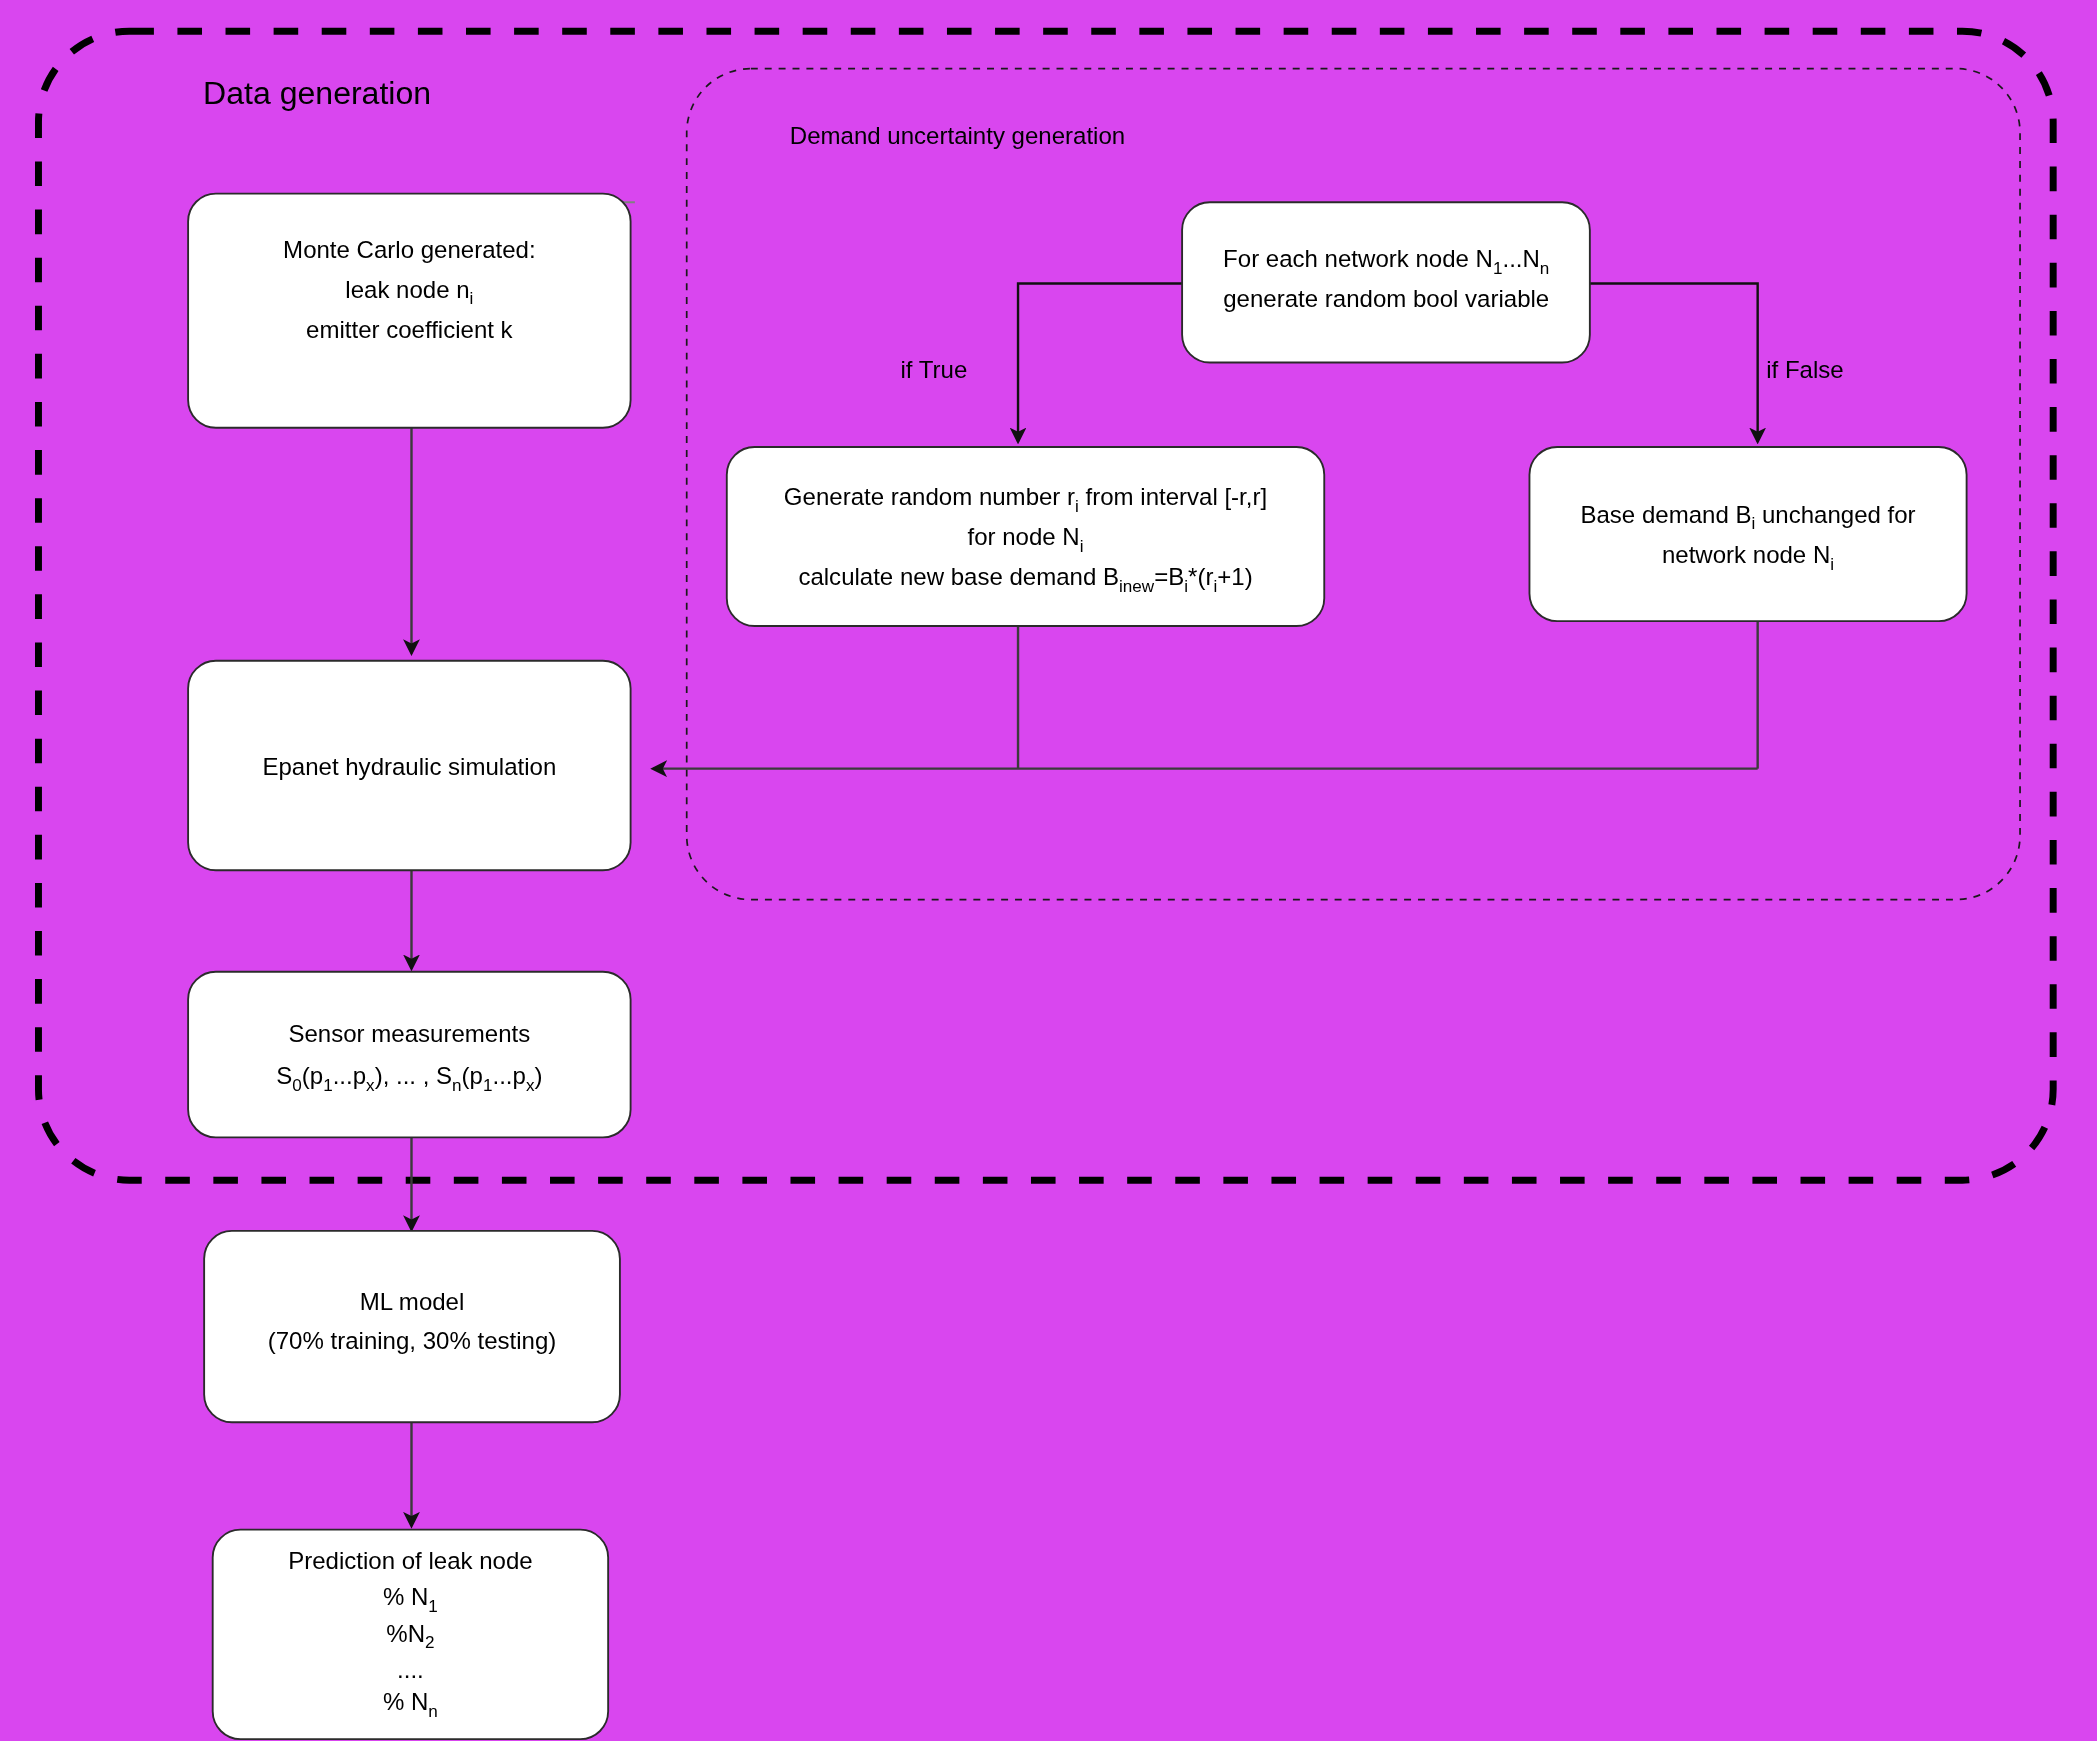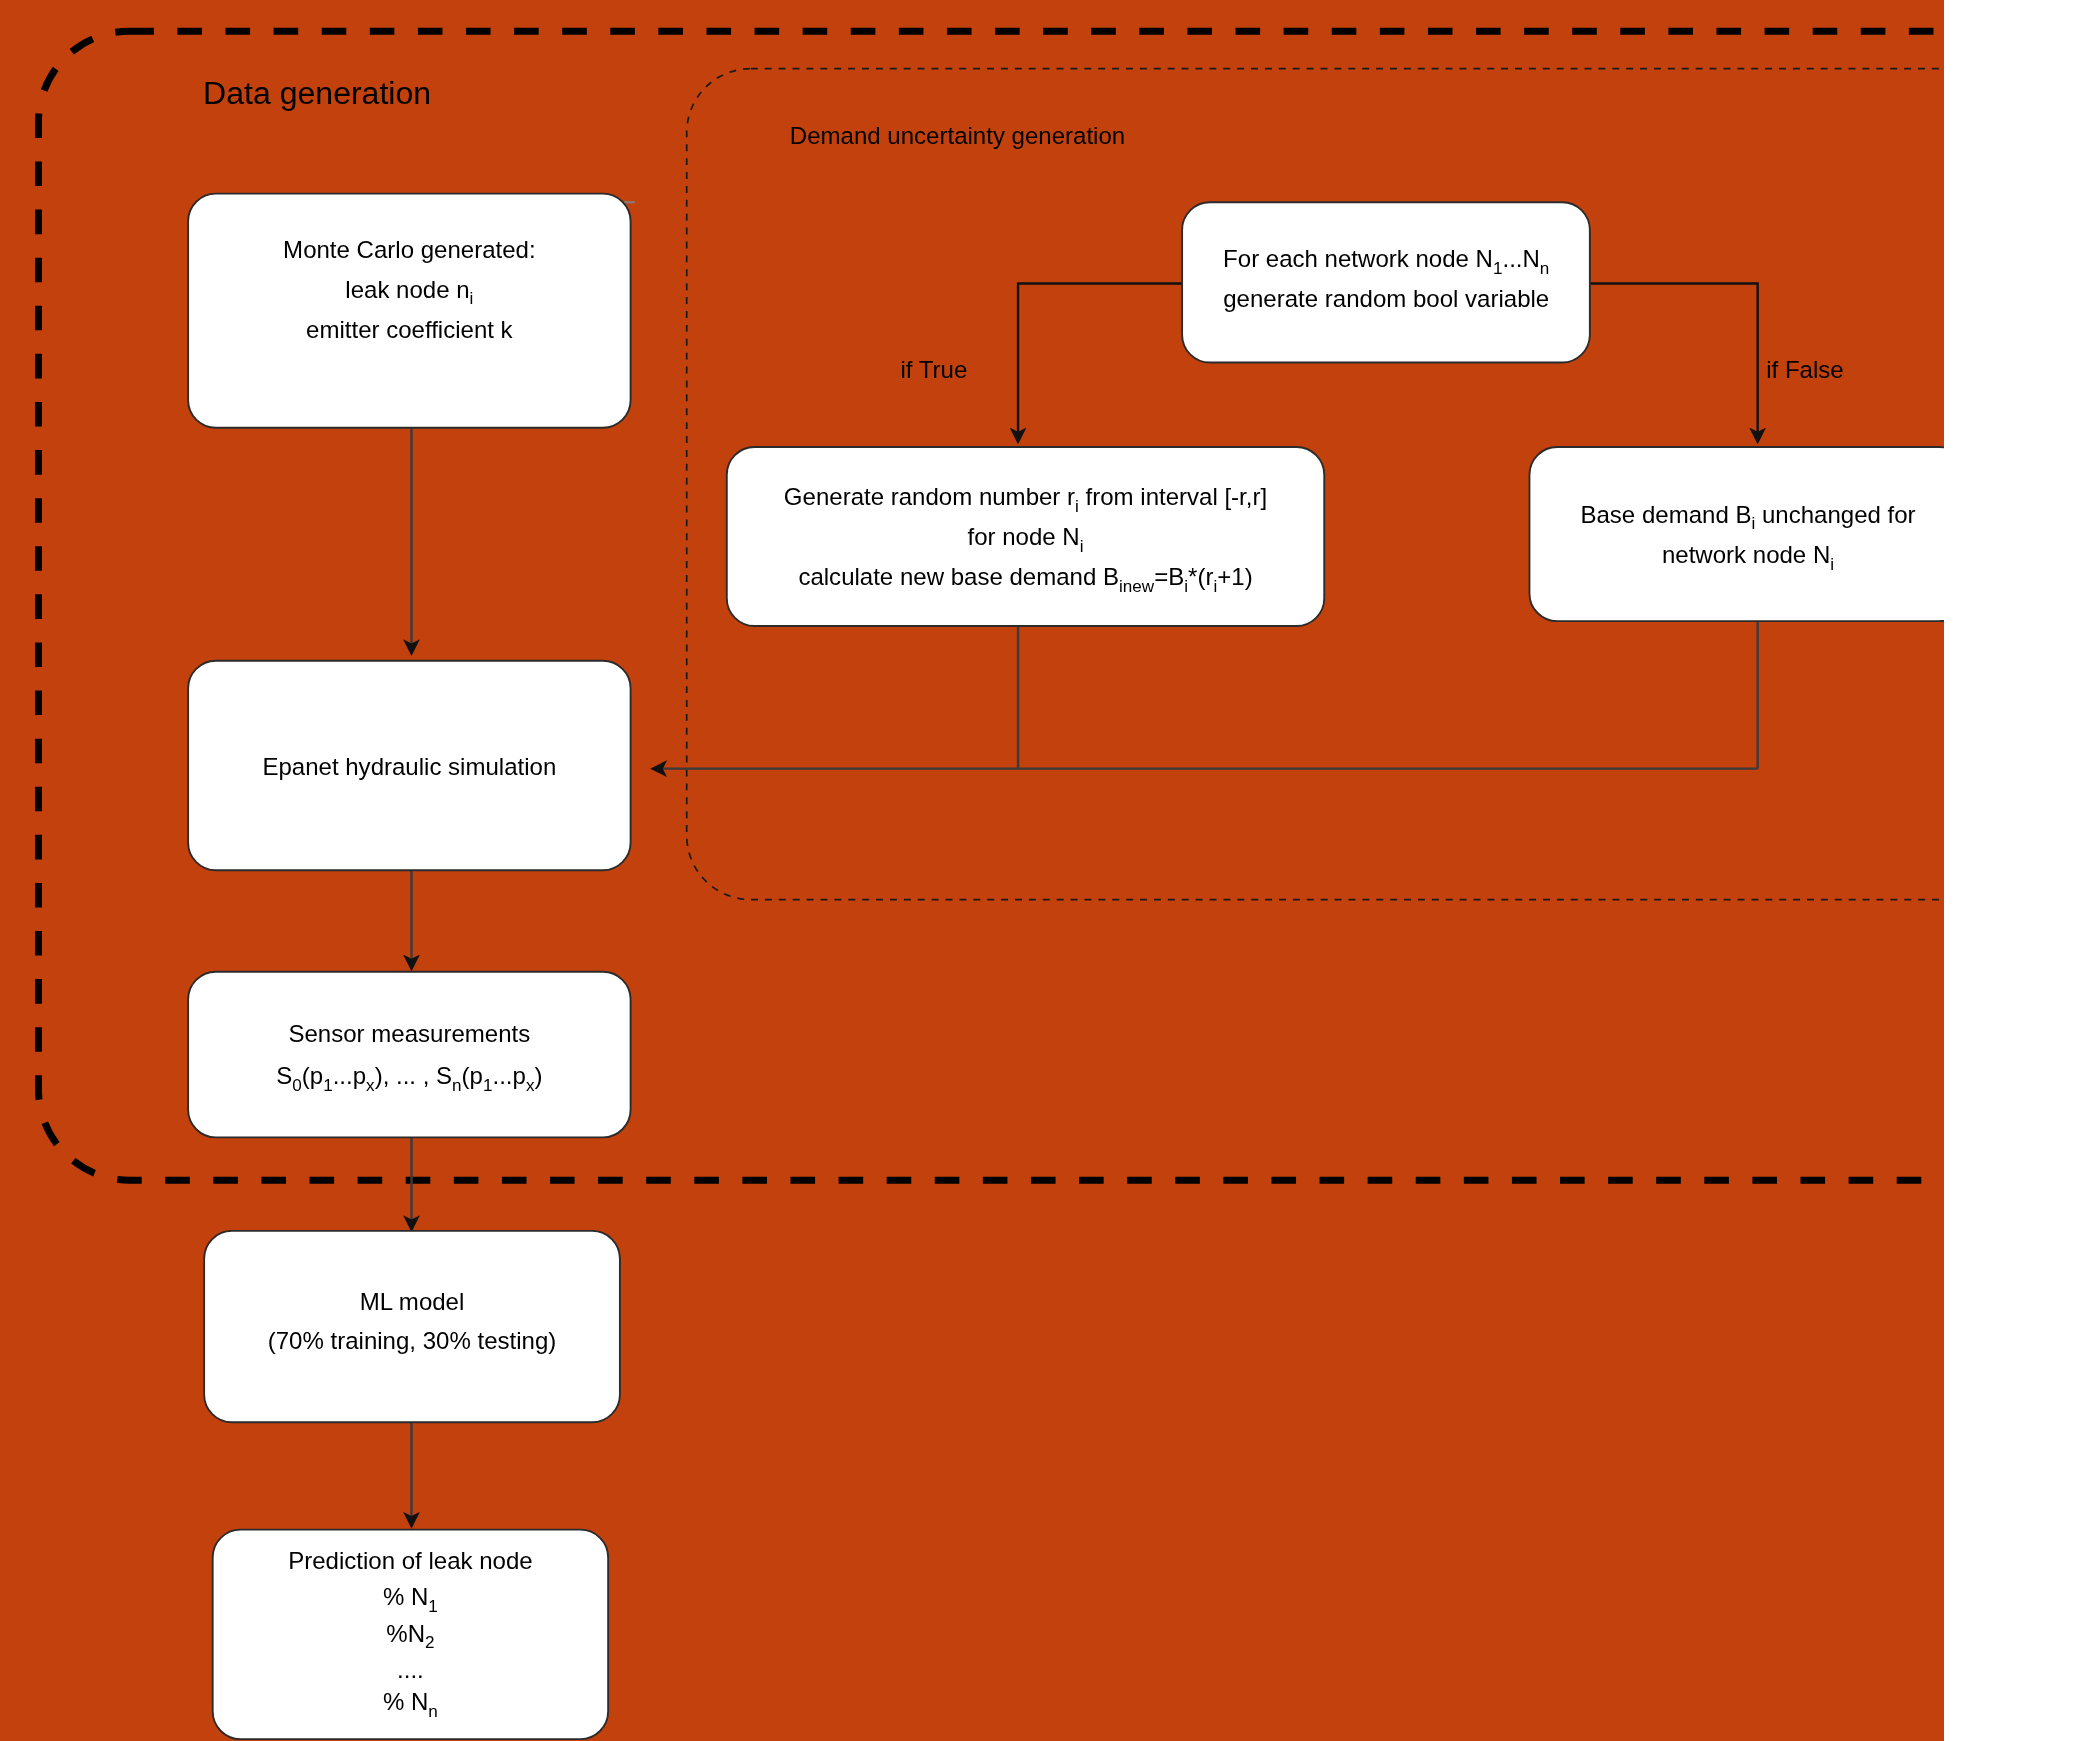--- a/index.html
+++ b/index.html
@@ -2,23 +2,23 @@
 <html style="font-size:8.6px"><head>
 <meta charset="utf-8">
 <style>
   html, body {
     margin: 0;
     padding: 0;
     background: #ffffff;
   }
   #canvas {
     position: relative;
-    width: 1944px;
+    width: 2097px;
     height: 1742px;
-    background: #c2410c;
+    background: #d946ef;
     font-family: "Liberation Sans", sans-serif;
     overflow: hidden;
     text-align: center;
   }
   svg#diagram {
     position: absolute;
     top: 0;
     left: 0;
     width: 2097px;
     height: 1742px;

